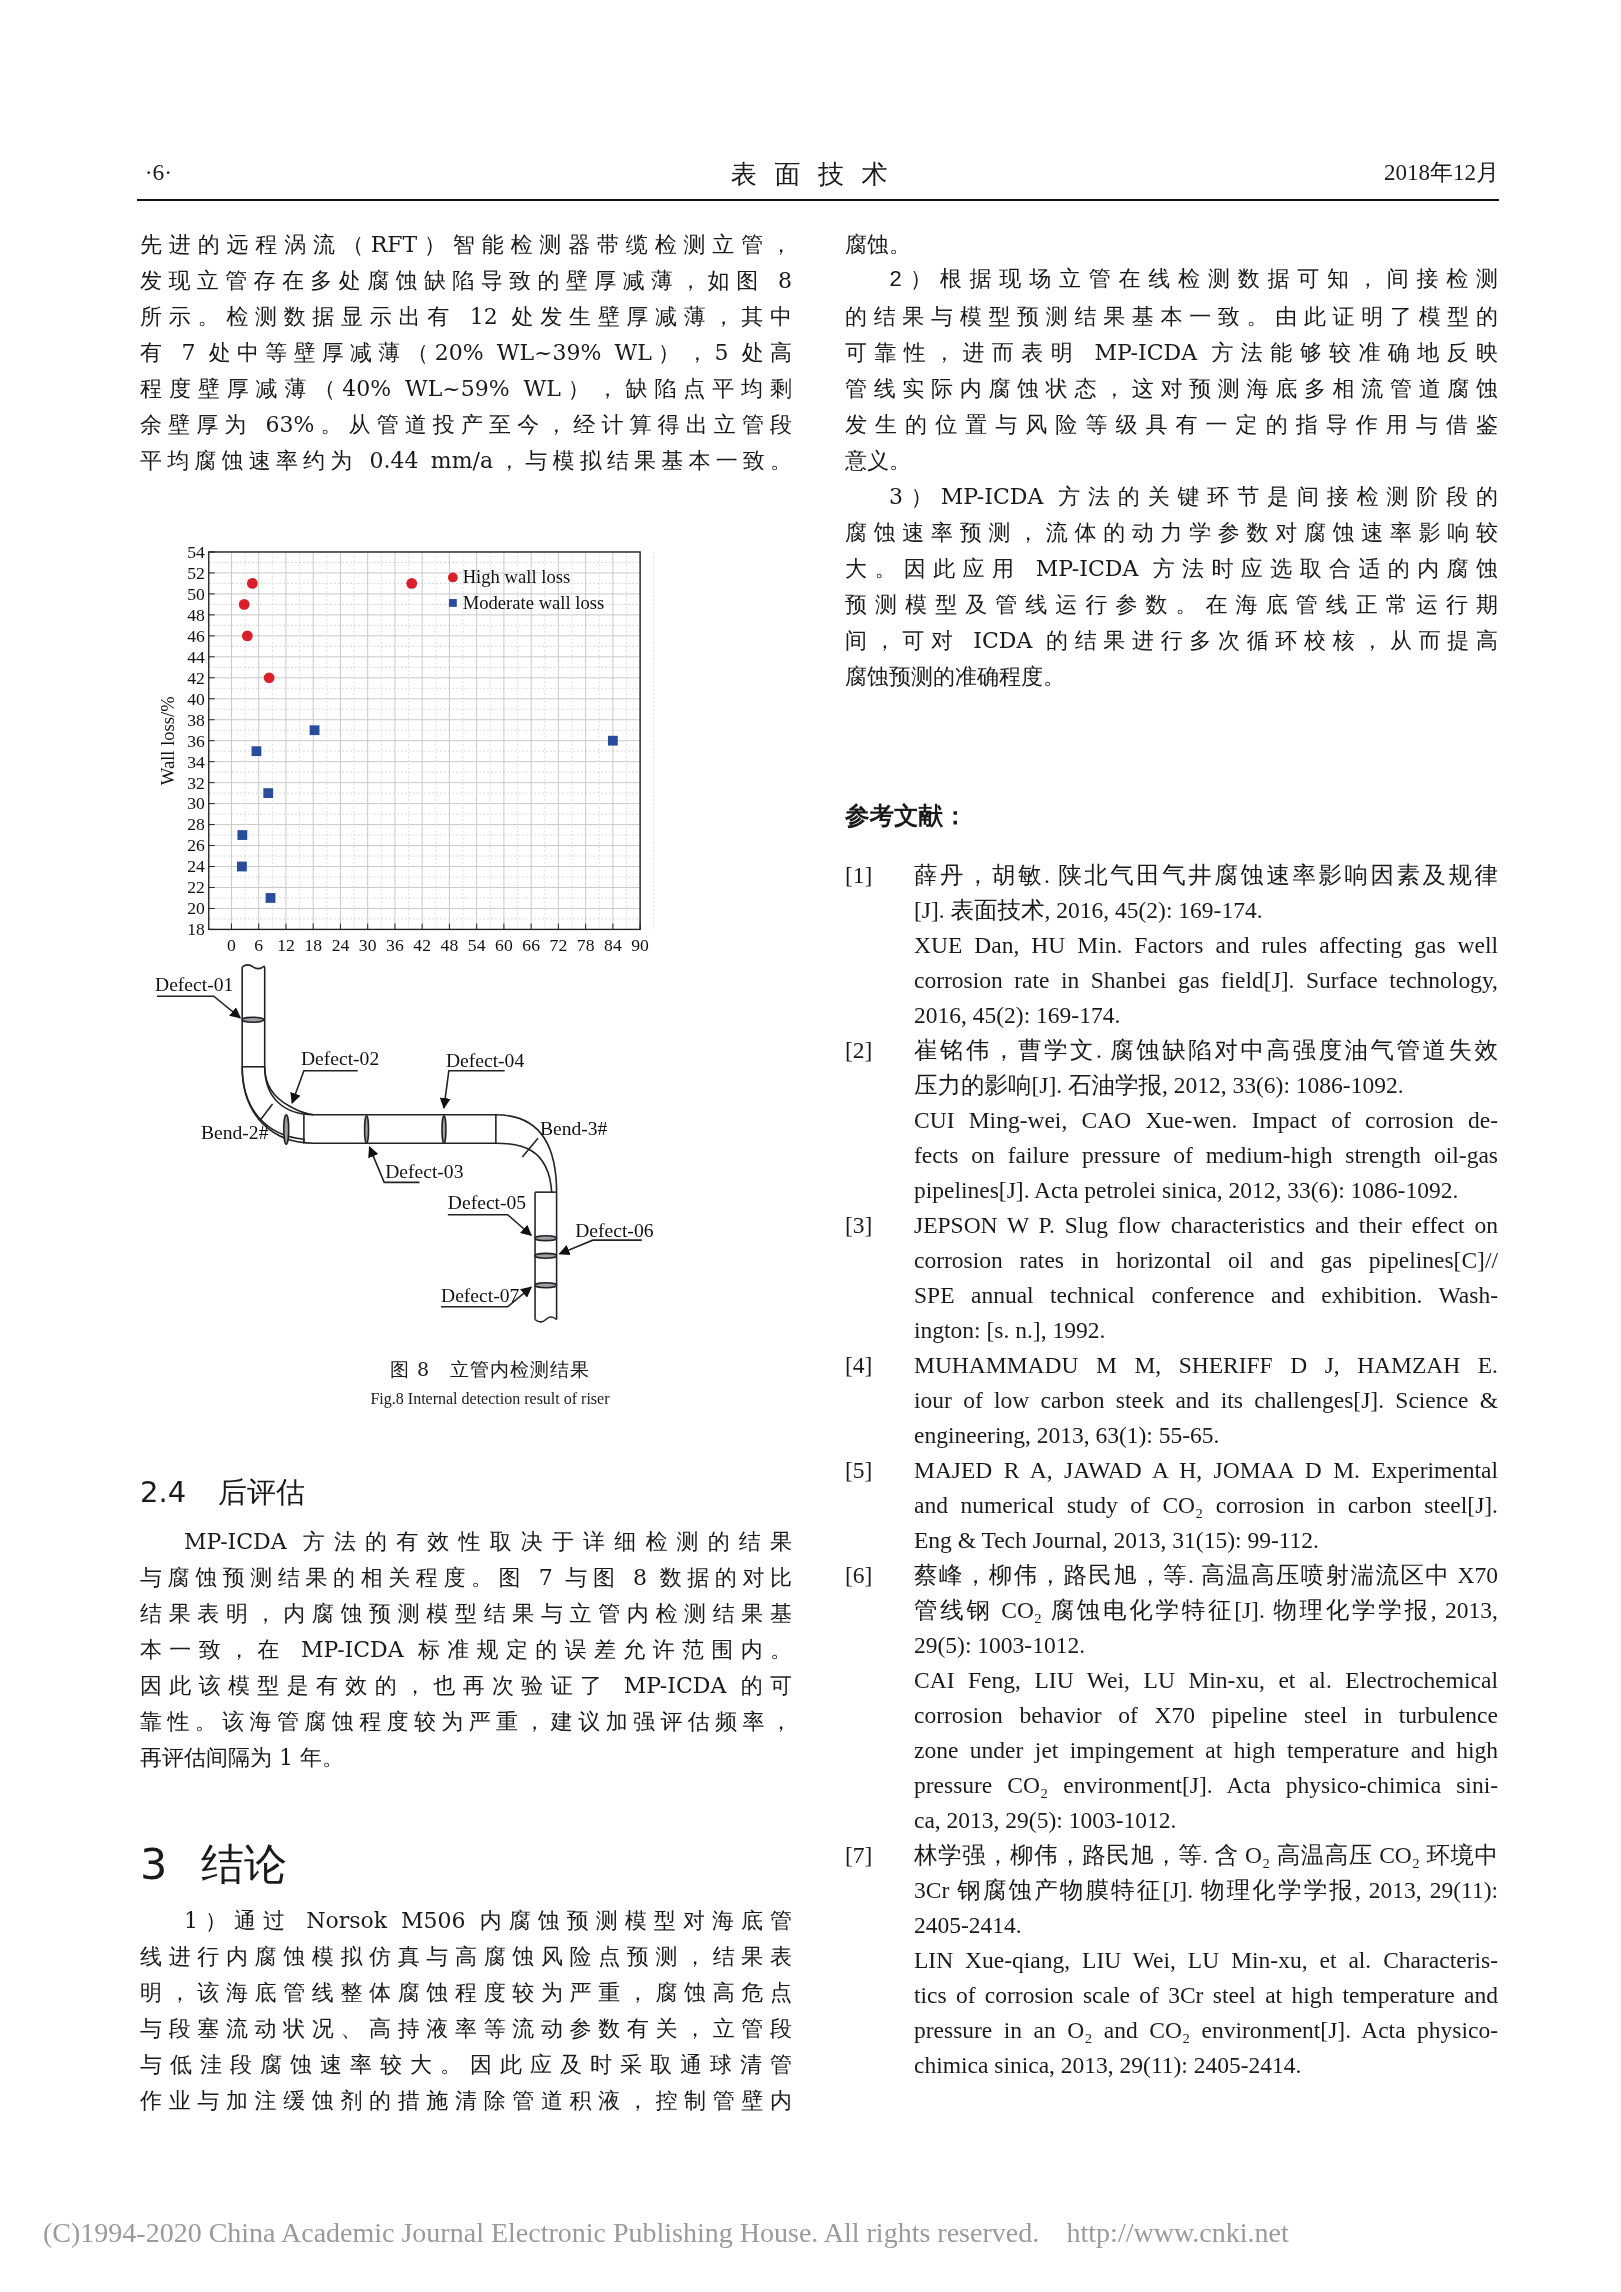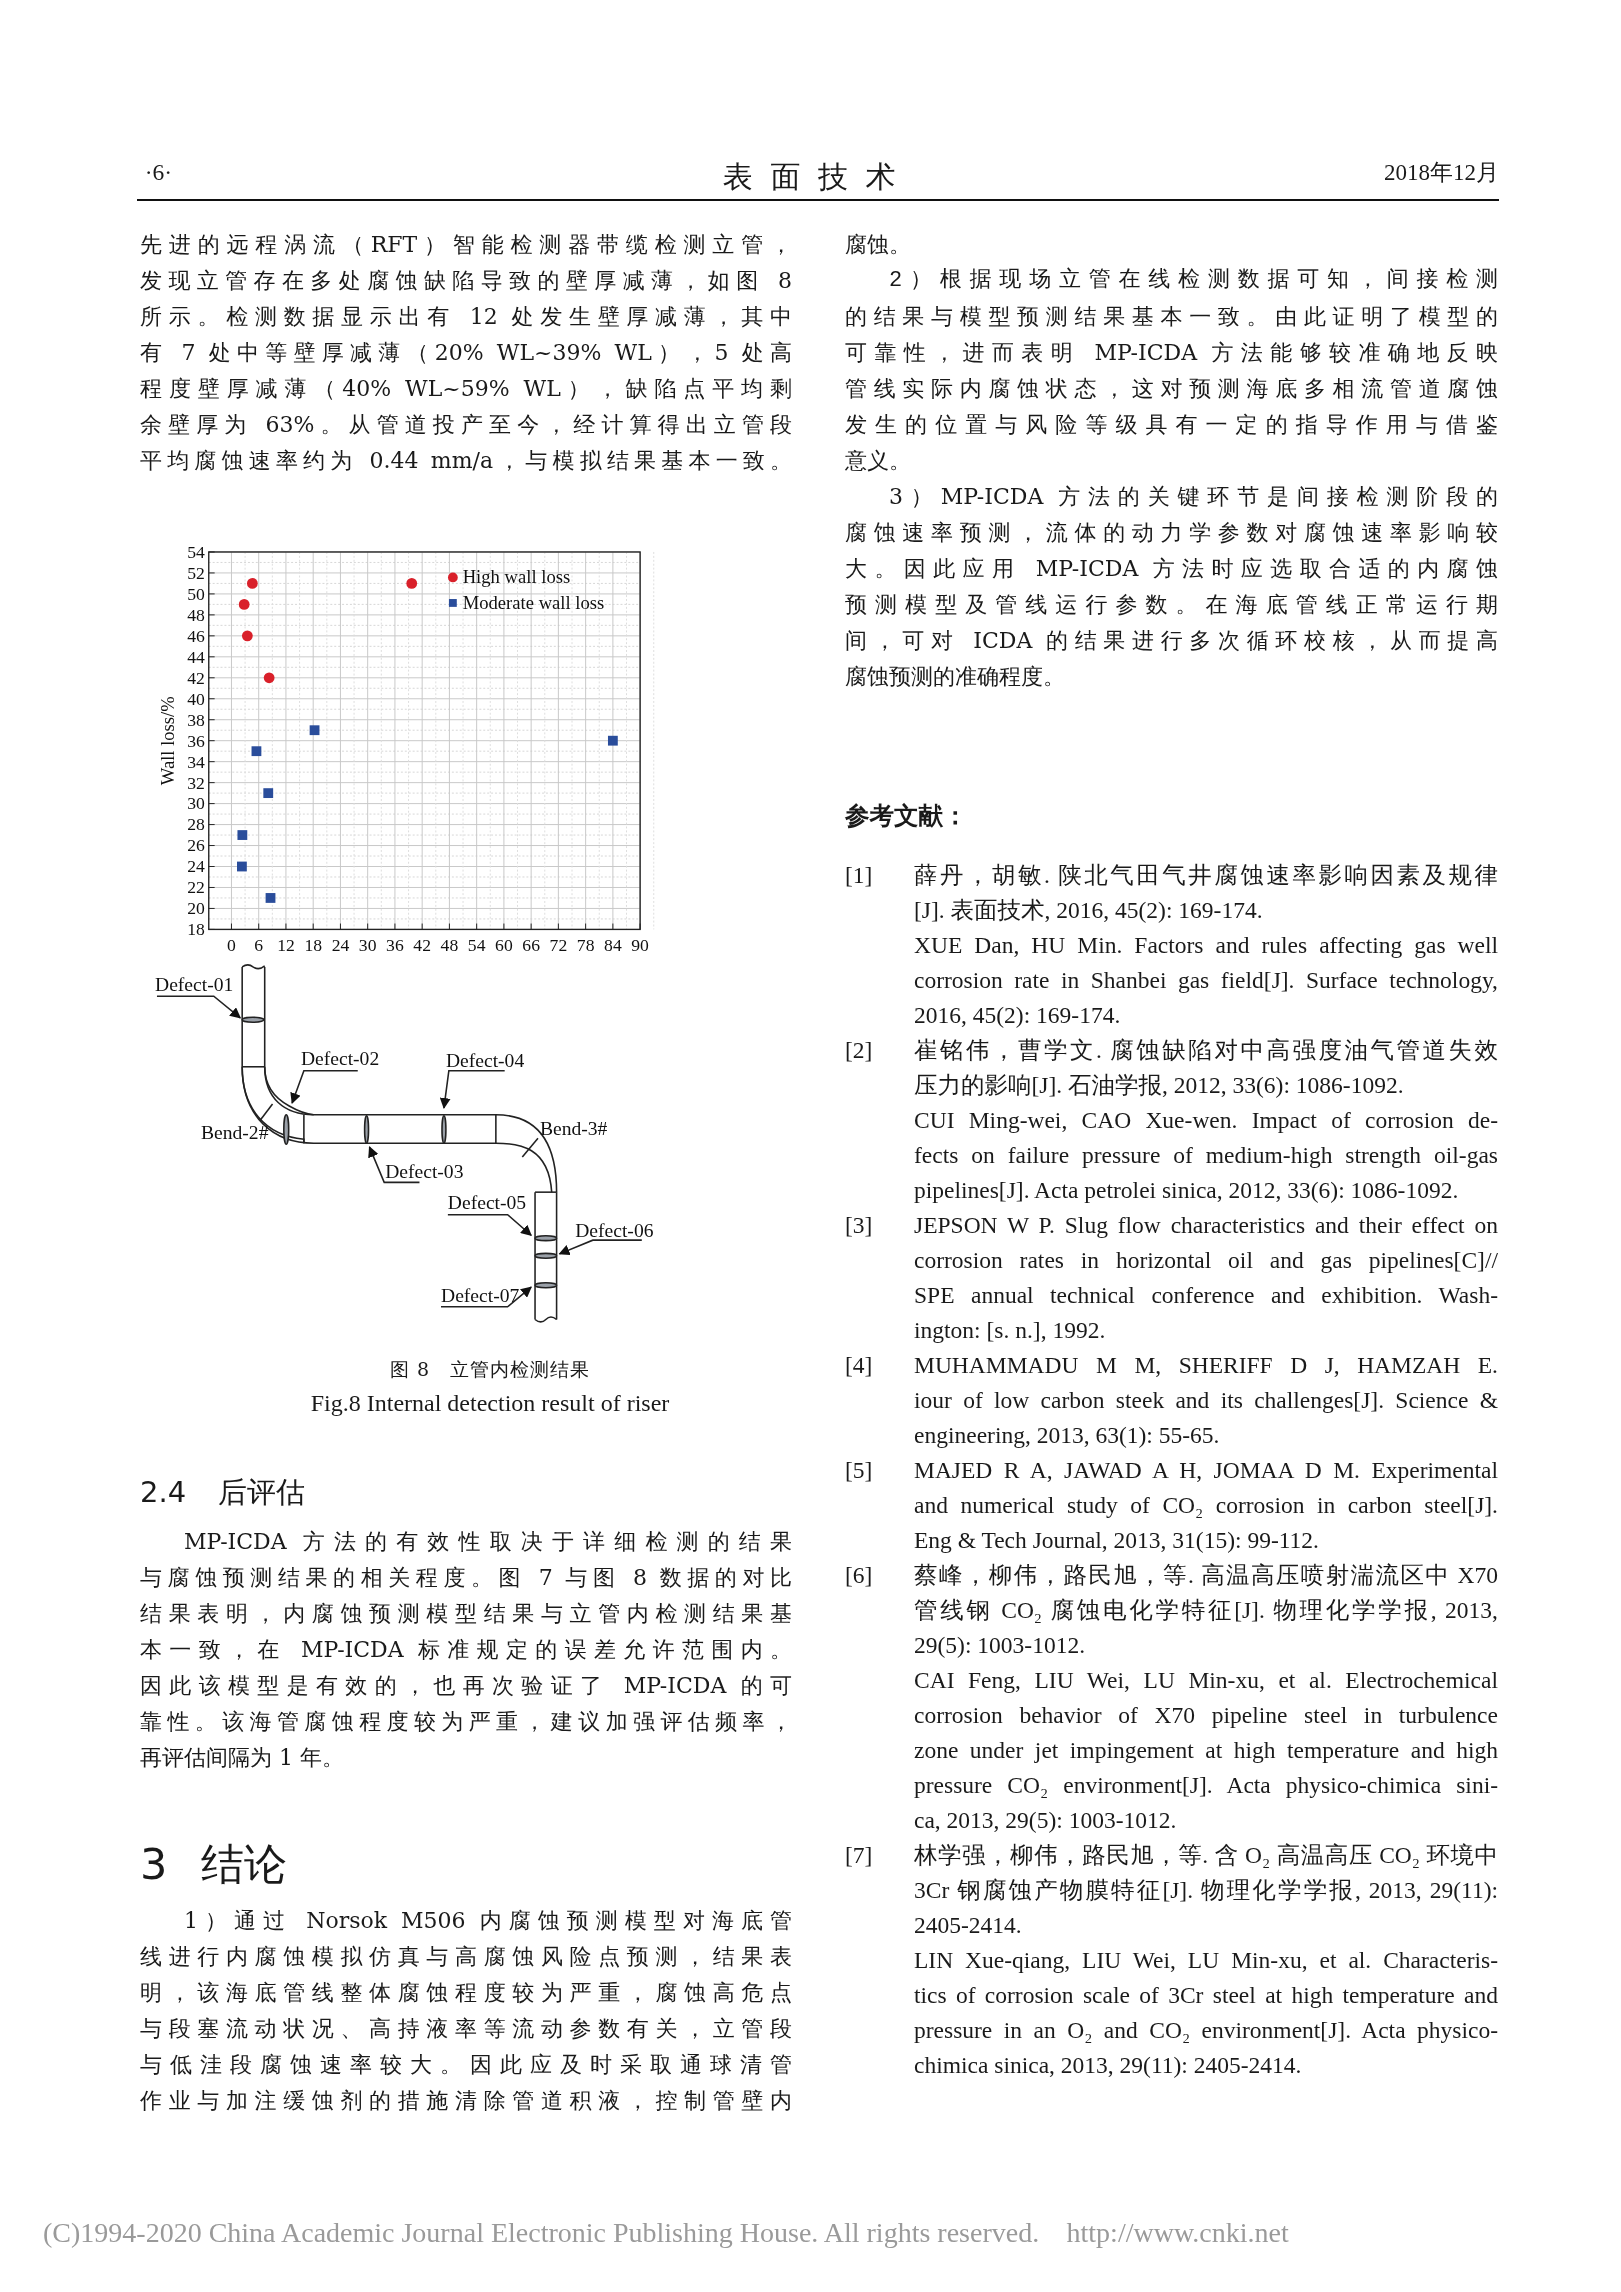--- a/index.html
+++ b/index.html
@@ -3,42 +3,42 @@
 <meta charset="utf-8">
 <style>
   html, body { margin: 0; padding: 0; background: #ffffff; }
   body { width: 1621px; height: 2293px; position: relative; overflow: hidden;
          font-family: "DejaVu Serif", "Liberation Serif", serif; color: #1a1a1a; }
   .page { position: absolute; left: 0; top: 0; width: 1621px; height: 2293px; }
 
   
   .hdr { position: absolute; left: 137px; top: 157px; width: 1362px; height: 39px; }
   .hdr .pn { position: absolute; left: 7.8px; top: 2px; font-size: 23.5px; font-family: "Liberation Serif", serif; }
-  .hdr .jt { position: absolute; left: 0; right: 0; text-align: center; top: 0px; font-size: 30px; letter-spacing: 17.6px; }
+  .hdr .jt { position: absolute; left: 0; right: 0; text-align: center; top: 0px; font-size: 26px; letter-spacing: 17.6px; }
   .hdr .dt { position: absolute; right: 0; top: 0px; font-size: 23px; font-family: "Liberation Serif", serif; }
   .hdr-rule { position: absolute; left: 137px; top: 199px; width: 1362px; height: 2px; background: #111; }
 
   
   .col { position: absolute; font-size: 22px; line-height: 36px; text-align: justify; }
   .col-left { left: 140px; width: 652px; }
   .col-right { left: 845px; width: 653px; }
   .line { display: block; white-space: nowrap; text-align-last: justify; text-align: justify; }
   .line.last { text-align-last: left; }
 
   .sec-h { position: absolute; font-family: "DejaVu Sans", "Liberation Sans", sans-serif; }
   .sec24 { left: 140px; top: 1473px; font-size: 29px; }
   .sec3 { left: 140px; top: 1836px; font-size: 43px; }
   .sec-h .num { display: inline-block; width: 78px; }
   .sec3 .num { width: 61px; }
 
   
   .chart { position: absolute; left: 147px; top: 542px; width: 549px; height: 417px; }
   .fig-cap { position: absolute; left: 196px; width: 588px; text-align: center; font-size: 19px; }
   .cap-zh { top: 1357px; letter-spacing: 1px; }
-  .cap-en { top: 1390px; font-family: "Liberation Serif", serif; font-size: 24px; }
+  .cap-en { top: 1390px; font-family: "Liberation Serif", serif; font-size: 16px; }
 
   .diagram { position: absolute; left: 147px; top: 961px; width: 637px; height: 382px; }
 
   
   .ref-title { position: absolute; left: 845px; top: 799px; font-size: 24.5px; font-weight: bold; }
   .refs { position: absolute; left: 845px; top: 858px; width: 653px; font-family: "Liberation Serif", serif; font-size: 23.5px; line-height: 35px; }
   .ref { position: relative; padding-left: 69px; }
   .ref .rn { position: absolute; left: 0; top: 0; }
   .ref .rl { display: block; white-space: nowrap; text-align: justify; text-align-last: justify; }
   .ref .rl.last { text-align-last: left; }

